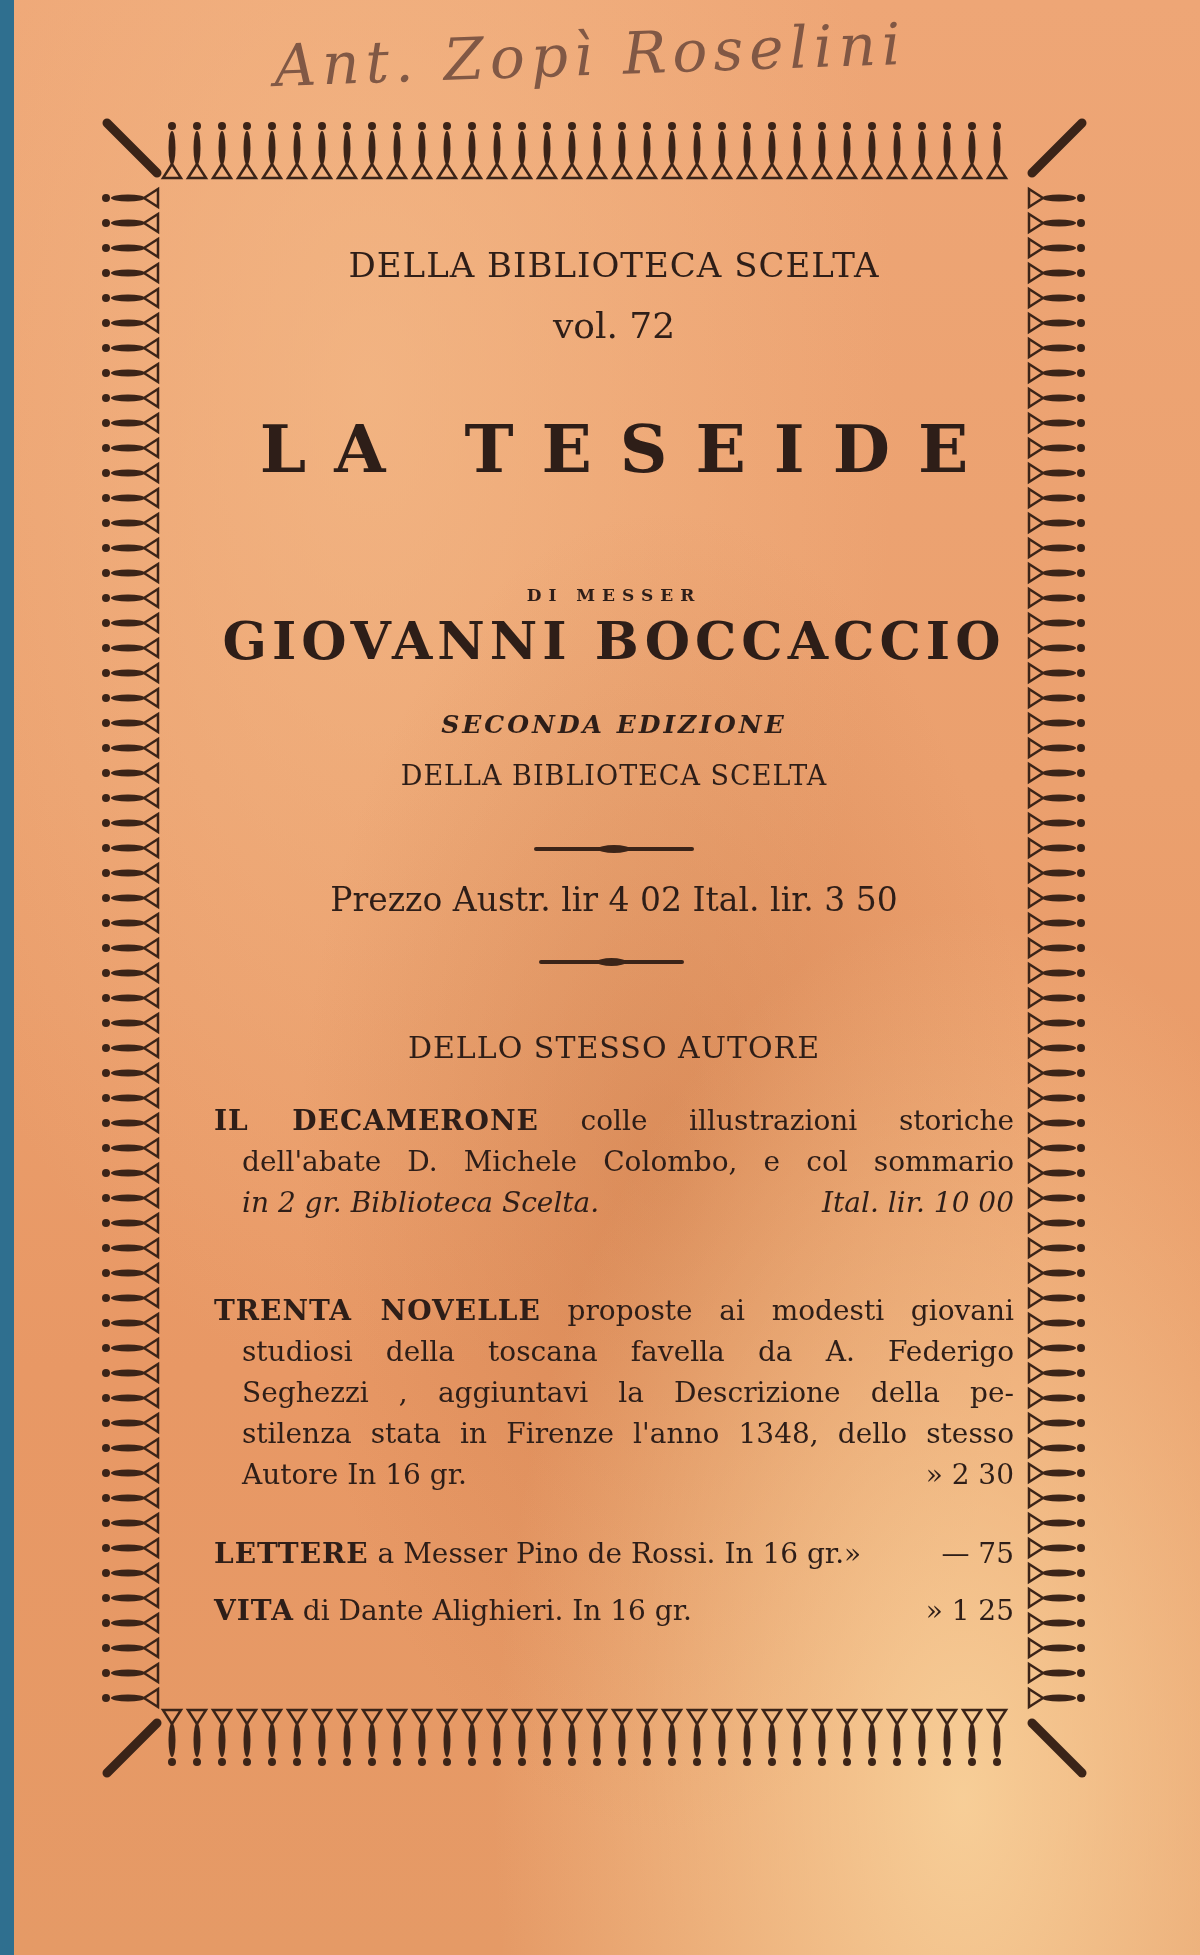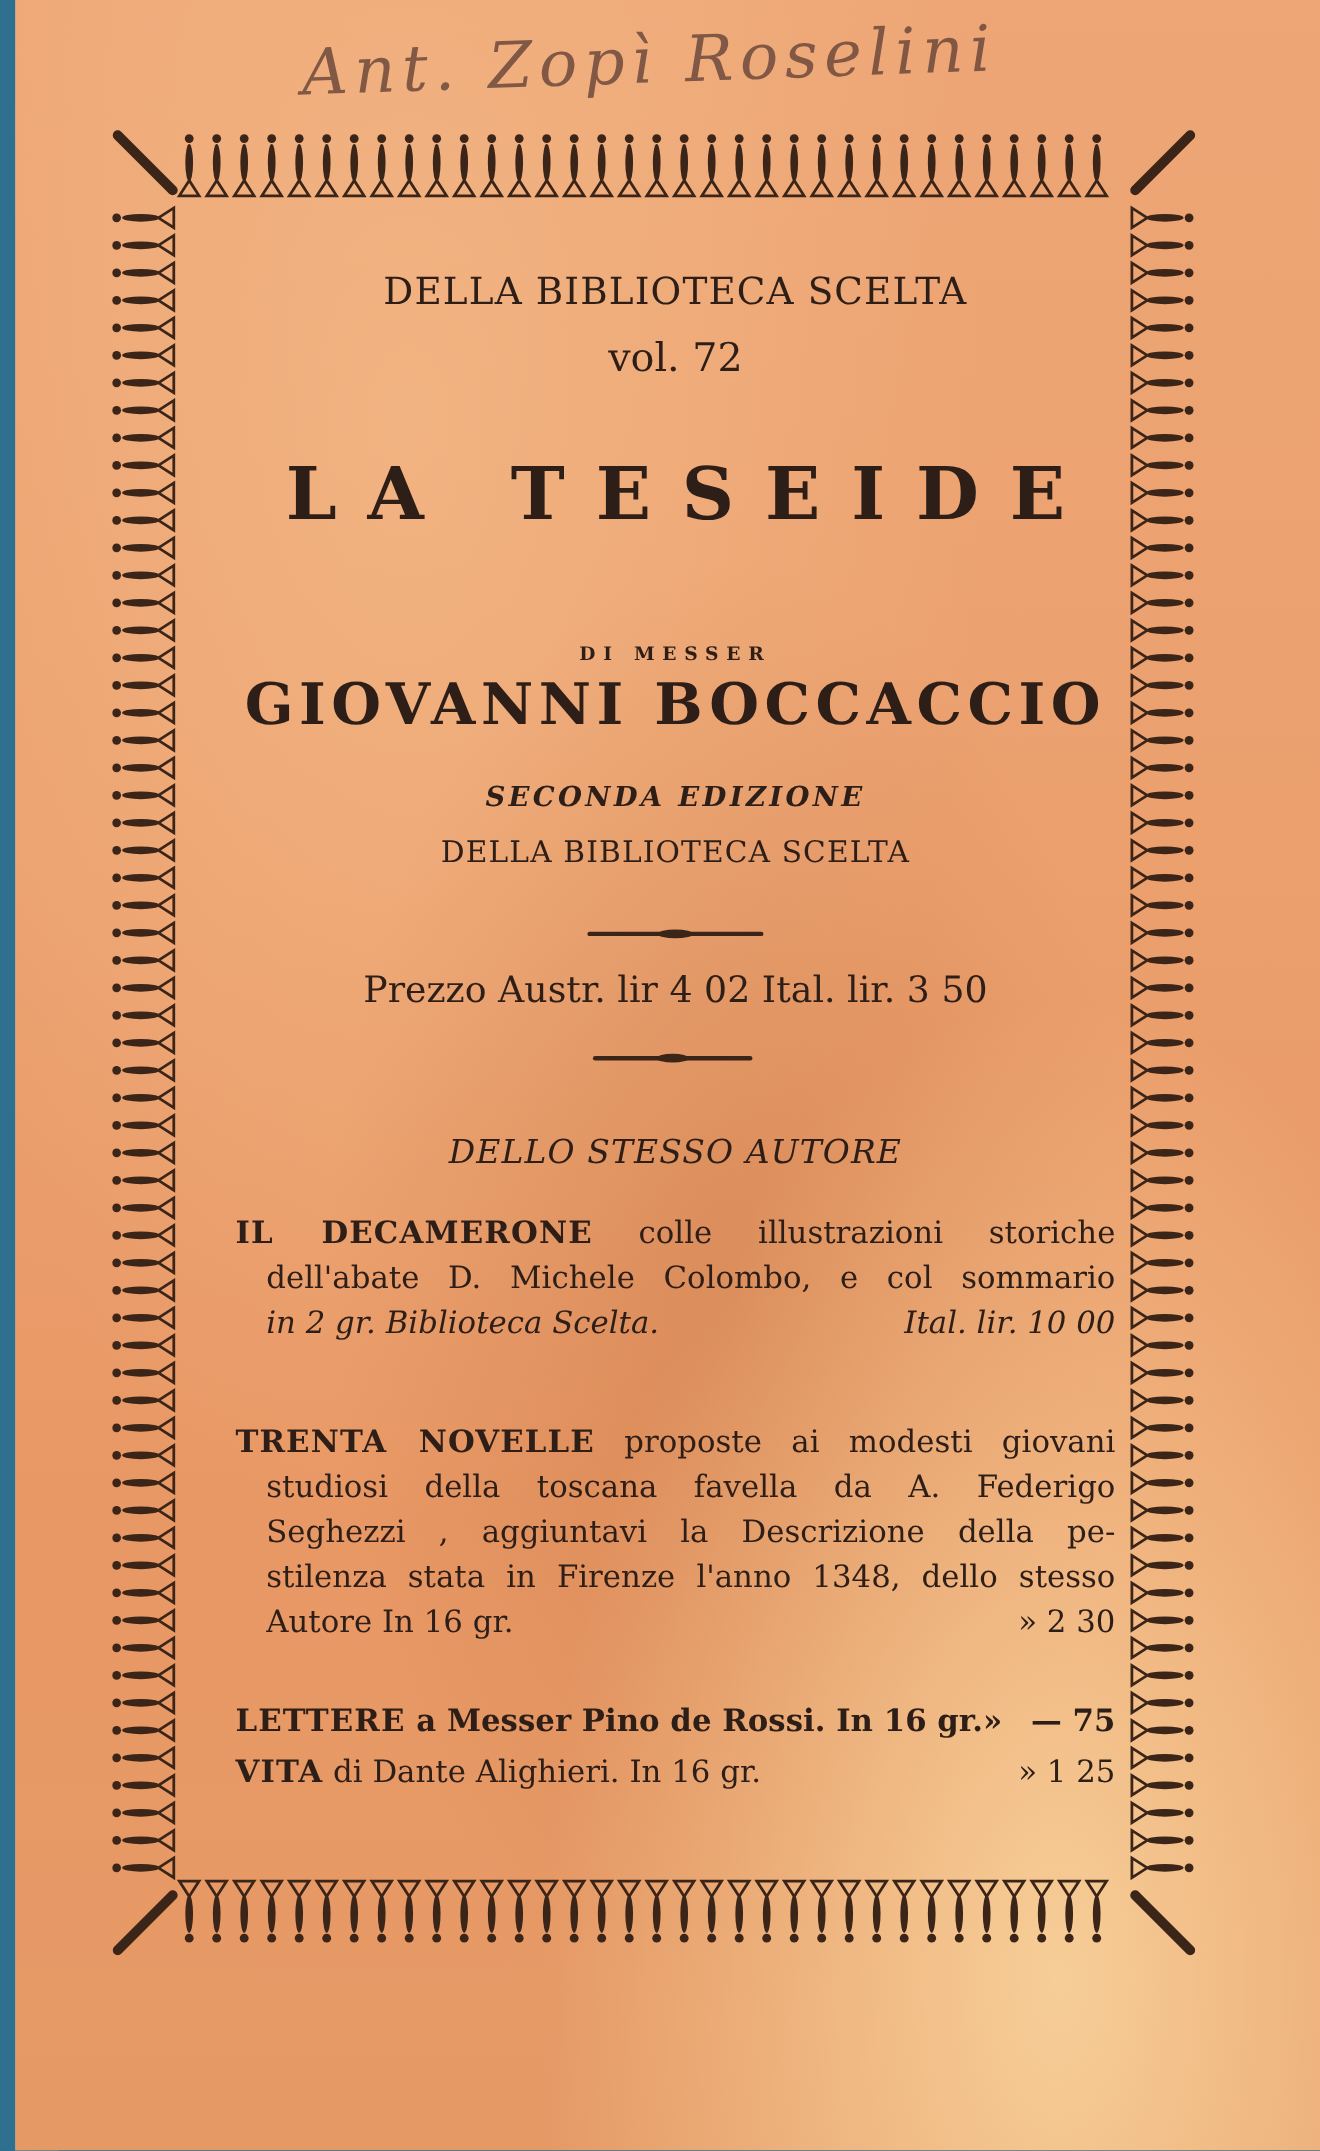--- a/index.html
+++ b/index.html
@@ -38,21 +38,21 @@
   .series-title { position: absolute; top: 15px; left: 0; width: 800px; font-size: 34px; letter-spacing: 1px; }
   .vol { position: absolute; top: 75px; left: 0; width: 800px; font-size: 36px; }
   .main-title { position: absolute; top: 180px; left: 0; width: 800px; font-size: 66px; font-weight: bold; letter-spacing: 28px; padding-left: 28px; box-sizing: border-box; }
   .di-messer { position: absolute; top: 315px; left: 0; width: 800px; font-size: 17px; font-weight: bold; letter-spacing: 7px; margin-top: 40px; }
   .author { position: absolute; top: 380px; left: 0; width: 800px; font-size: 52px; font-weight: bold; letter-spacing: 5px; }
   .edition { position: absolute; top: 480px; left: 0; width: 800px; font-size: 25px; font-style: italic; font-weight: bold; letter-spacing: 3px; }
   .series-sub { position: absolute; top: 530px; left: 0; width: 800px; font-size: 27px; letter-spacing: 1px; }
   .rule { position: absolute; height: 4px; background: #3b2418; border-radius: 3px; }
   .rule::after { content: ""; position: absolute; left: 40%; top: -2px; width: 20%; height: 8px; background: #3b2418; border-radius: 50%; }
   .price { position: absolute; top: 650px; left: 0; width: 800px; font-size: 33px; }
-  .section-head { position: absolute; top: 800px; left: 0; width: 800px; font-size: 30px; letter-spacing: 1px; font-style: italic; }
+  .section-head { position: absolute; top: 800px; left: 0; width: 800px; font-size: 30px; letter-spacing: 1px; }
   .entries { position: absolute; left: 0; top: 870px; width: 800px; text-align: left; }
   .entry { position: absolute; left: 0; width: 800px; font-size: 28px; line-height: 41px; }
   .entry .line { display: block; text-align: justify; text-align-last: justify; white-space: nowrap; }
   .entry .line.indent { padding-left: 28px; }
   .entry b { letter-spacing: 1px; }
   .entry i { font-style: italic; }
   .price-tag { float: right; }
 </style>
 </head>
 <body>
@@ -317,21 +317,21 @@
         <span class="line indent">dell'abate D. Michele Colombo, e col sommario</span>
         <span class="line indent" style="text-align-last:auto;"><i>in 2 gr. Biblioteca Scelta.</i><i class="price-tag">Ital. lir. 10 00</i></span>
       </div>
       <div class="entry" style="top:190px;">
         <span class="line"><b>TRENTA NOVELLE</b> <span>proposte ai modesti giovani</span></span>
         <span class="line indent">studiosi della toscana favella da A. Federigo</span>
         <span class="line indent">Seghezzi , aggiuntavi la Descrizione della pe-</span>
         <span class="line indent">stilenza stata in Firenze l'anno 1348, dello stesso</span>
         <span class="line indent" style="text-align-last:auto;"><span>Autore In 16 gr.</span><span class="price-tag">» 2 30</span></span>
       </div>
-      <div class="entry" style="top:444px;font-weight:bold;">
+      <div class="entry" style="top:433px;">
         <span class="line" style="text-align-last:auto;"><b>LETTERE</b> <span>a Messer Pino de Rossi. In 16 gr.»</span><span class="price-tag">— 75</span></span>
       </div>
       <div class="entry" style="top:490px;">
         <span class="line" style="text-align-last:auto;"><b>VITA</b> <span>di Dante Alighieri. In 16 gr.</span><span class="price-tag">» 1 25</span></span>
       </div>
     </div>
   </div>
 </div>
 
 </body></html>

